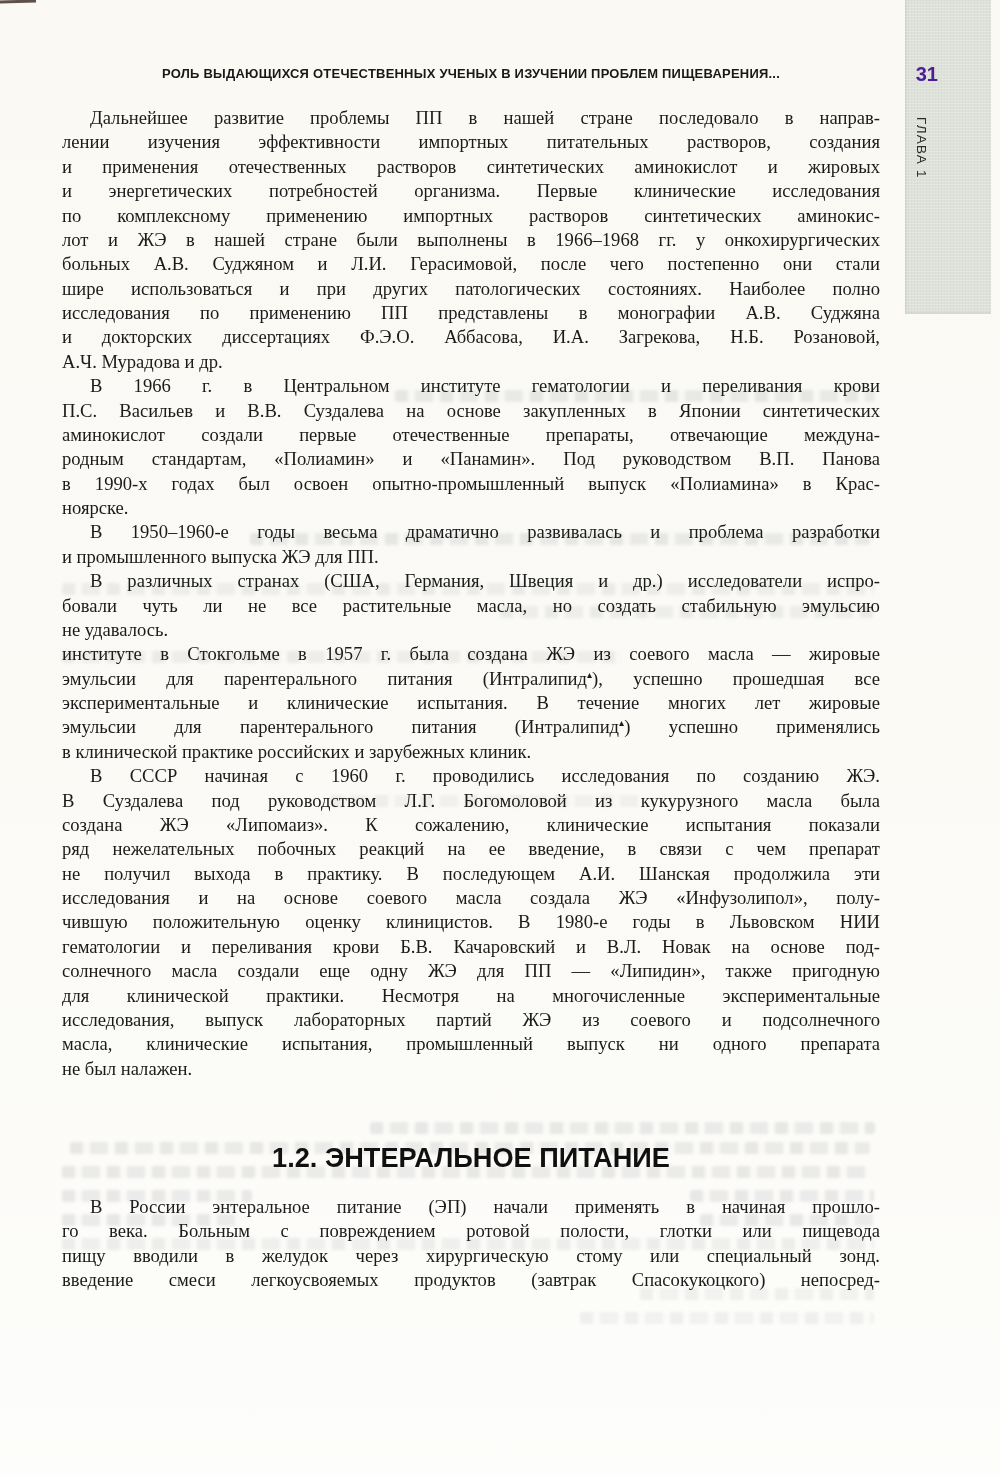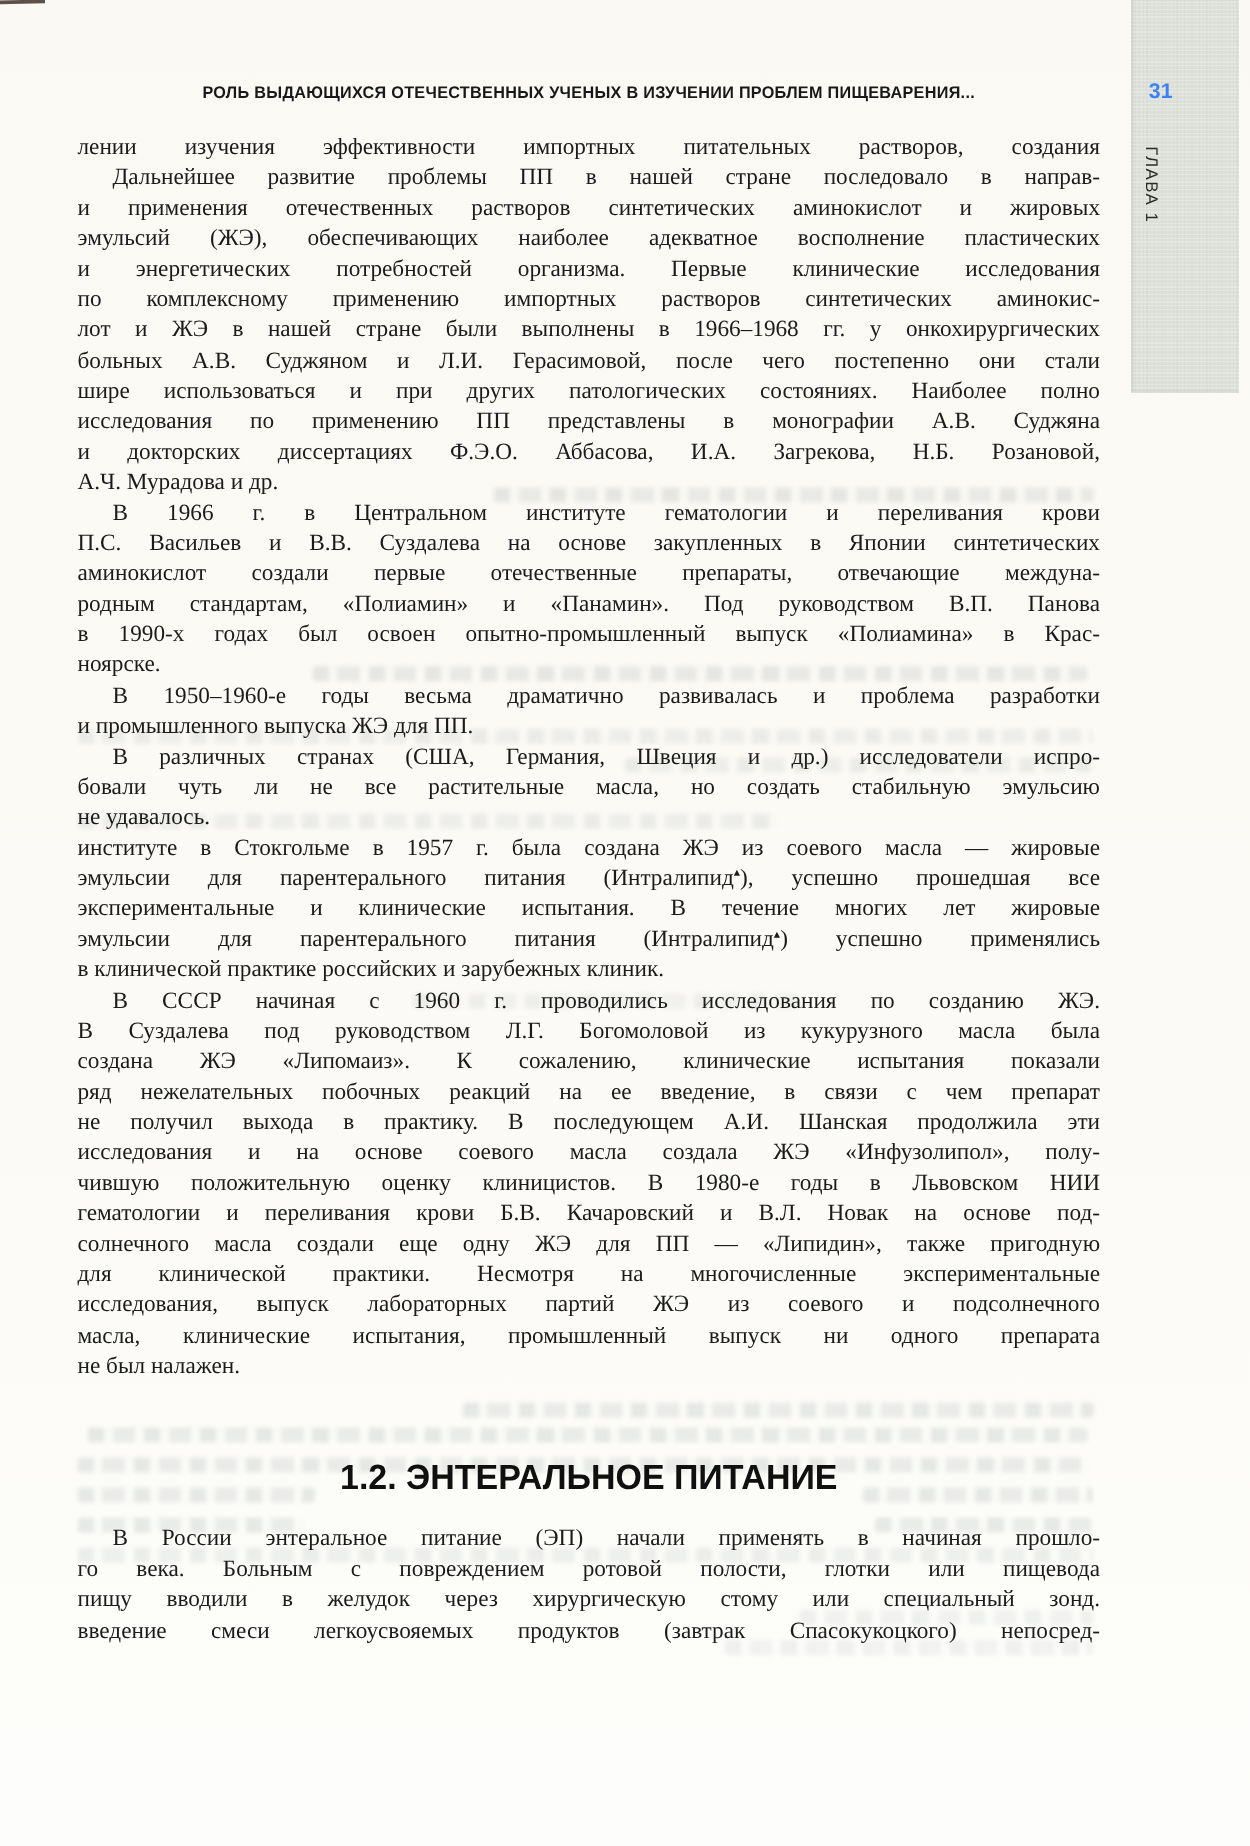--- a/index.html
+++ b/index.html
@@ -35,21 +35,21 @@
   .runhead{position:absolute;left:62px;top:66px;width:818px;height:26px;}
   .runhead-title{
     width:100%;text-align:center;
     font-family:"Liberation Sans", sans-serif;font-weight:700;
     font-size:13.5px;letter-spacing:.25px;color:#181818;
     transform:scaleX(.96);transform-origin:center;
   }
   .pagenum{
     position:absolute;left:776px;top:-3px;width:100px;text-align:right;
     font-family:"Liberation Sans", sans-serif;font-weight:700;
-    font-size:17px;color:#3b82f6;
+    font-size:20px;color:#4c1d95;
   }
   
   .text-column{
     position:absolute;left:62px;top:106px;width:818px;
     font-size:18.6px;line-height:24.38px;color:#1b1b1b;
   }
   .para{margin:0;}
   .line{text-align:justify;text-align-last:justify;}
   .line.first{padding-left:28px;}
   .line.last{text-align-last:left;}
@@ -97,24 +97,23 @@
   <span class="tab-label">ГЛАВА 1</span>
 </div>
 
 <div class="runhead">
   <div class="runhead-title">РОЛЬ ВЫДАЮЩИХСЯ ОТЕЧЕСТВЕННЫХ УЧЕНЫХ В ИЗУЧЕНИИ ПРОБЛЕМ ПИЩЕВАРЕНИЯ...</div>
   <div class="pagenum">31</div>
 </div>
 
 <div class="text-column">
     <div class="para">
+      <div class="line first">Дальнейшее развитие проблемы ПП в нашей стране последовало в направ-</div>
       <div class="line">лении изучения эффективности импортных питательных растворов, создания</div>
-      <div class="line first">Дальнейшее развитие проблемы ПП в нашей стране последовало в направ-</div>
       <div class="line">и применения отечественных растворов синтетических аминокислот и жировых</div>
-      <div class="line">эмульсий (ЖЭ), обеспечивающих наиболее адекватное восполнение пластических</div>
       <div class="line">и энергетических потребностей организма. Первые клинические исследования</div>
       <div class="line">по комплексному применению импортных растворов синтетических аминокис-</div>
       <div class="line">лот и ЖЭ в нашей стране были выполнены в 1966–1968 гг. у онкохирургических</div>
       <div class="line">больных А.В. Суджяном и Л.И. Герасимовой, после чего постепенно они стали</div>
       <div class="line">шире использоваться и при других патологических состояниях. Наиболее полно</div>
       <div class="line">исследования по применению ПП представлены в монографии А.В. Суджяна</div>
       <div class="line">и докторских диссертациях Ф.Э.О. Аббасова, И.А. Загрекова, Н.Б. Розановой,</div>
       <div class="line last">А.Ч. Мурадова и др.</div>
     </div>
     <div class="para">

